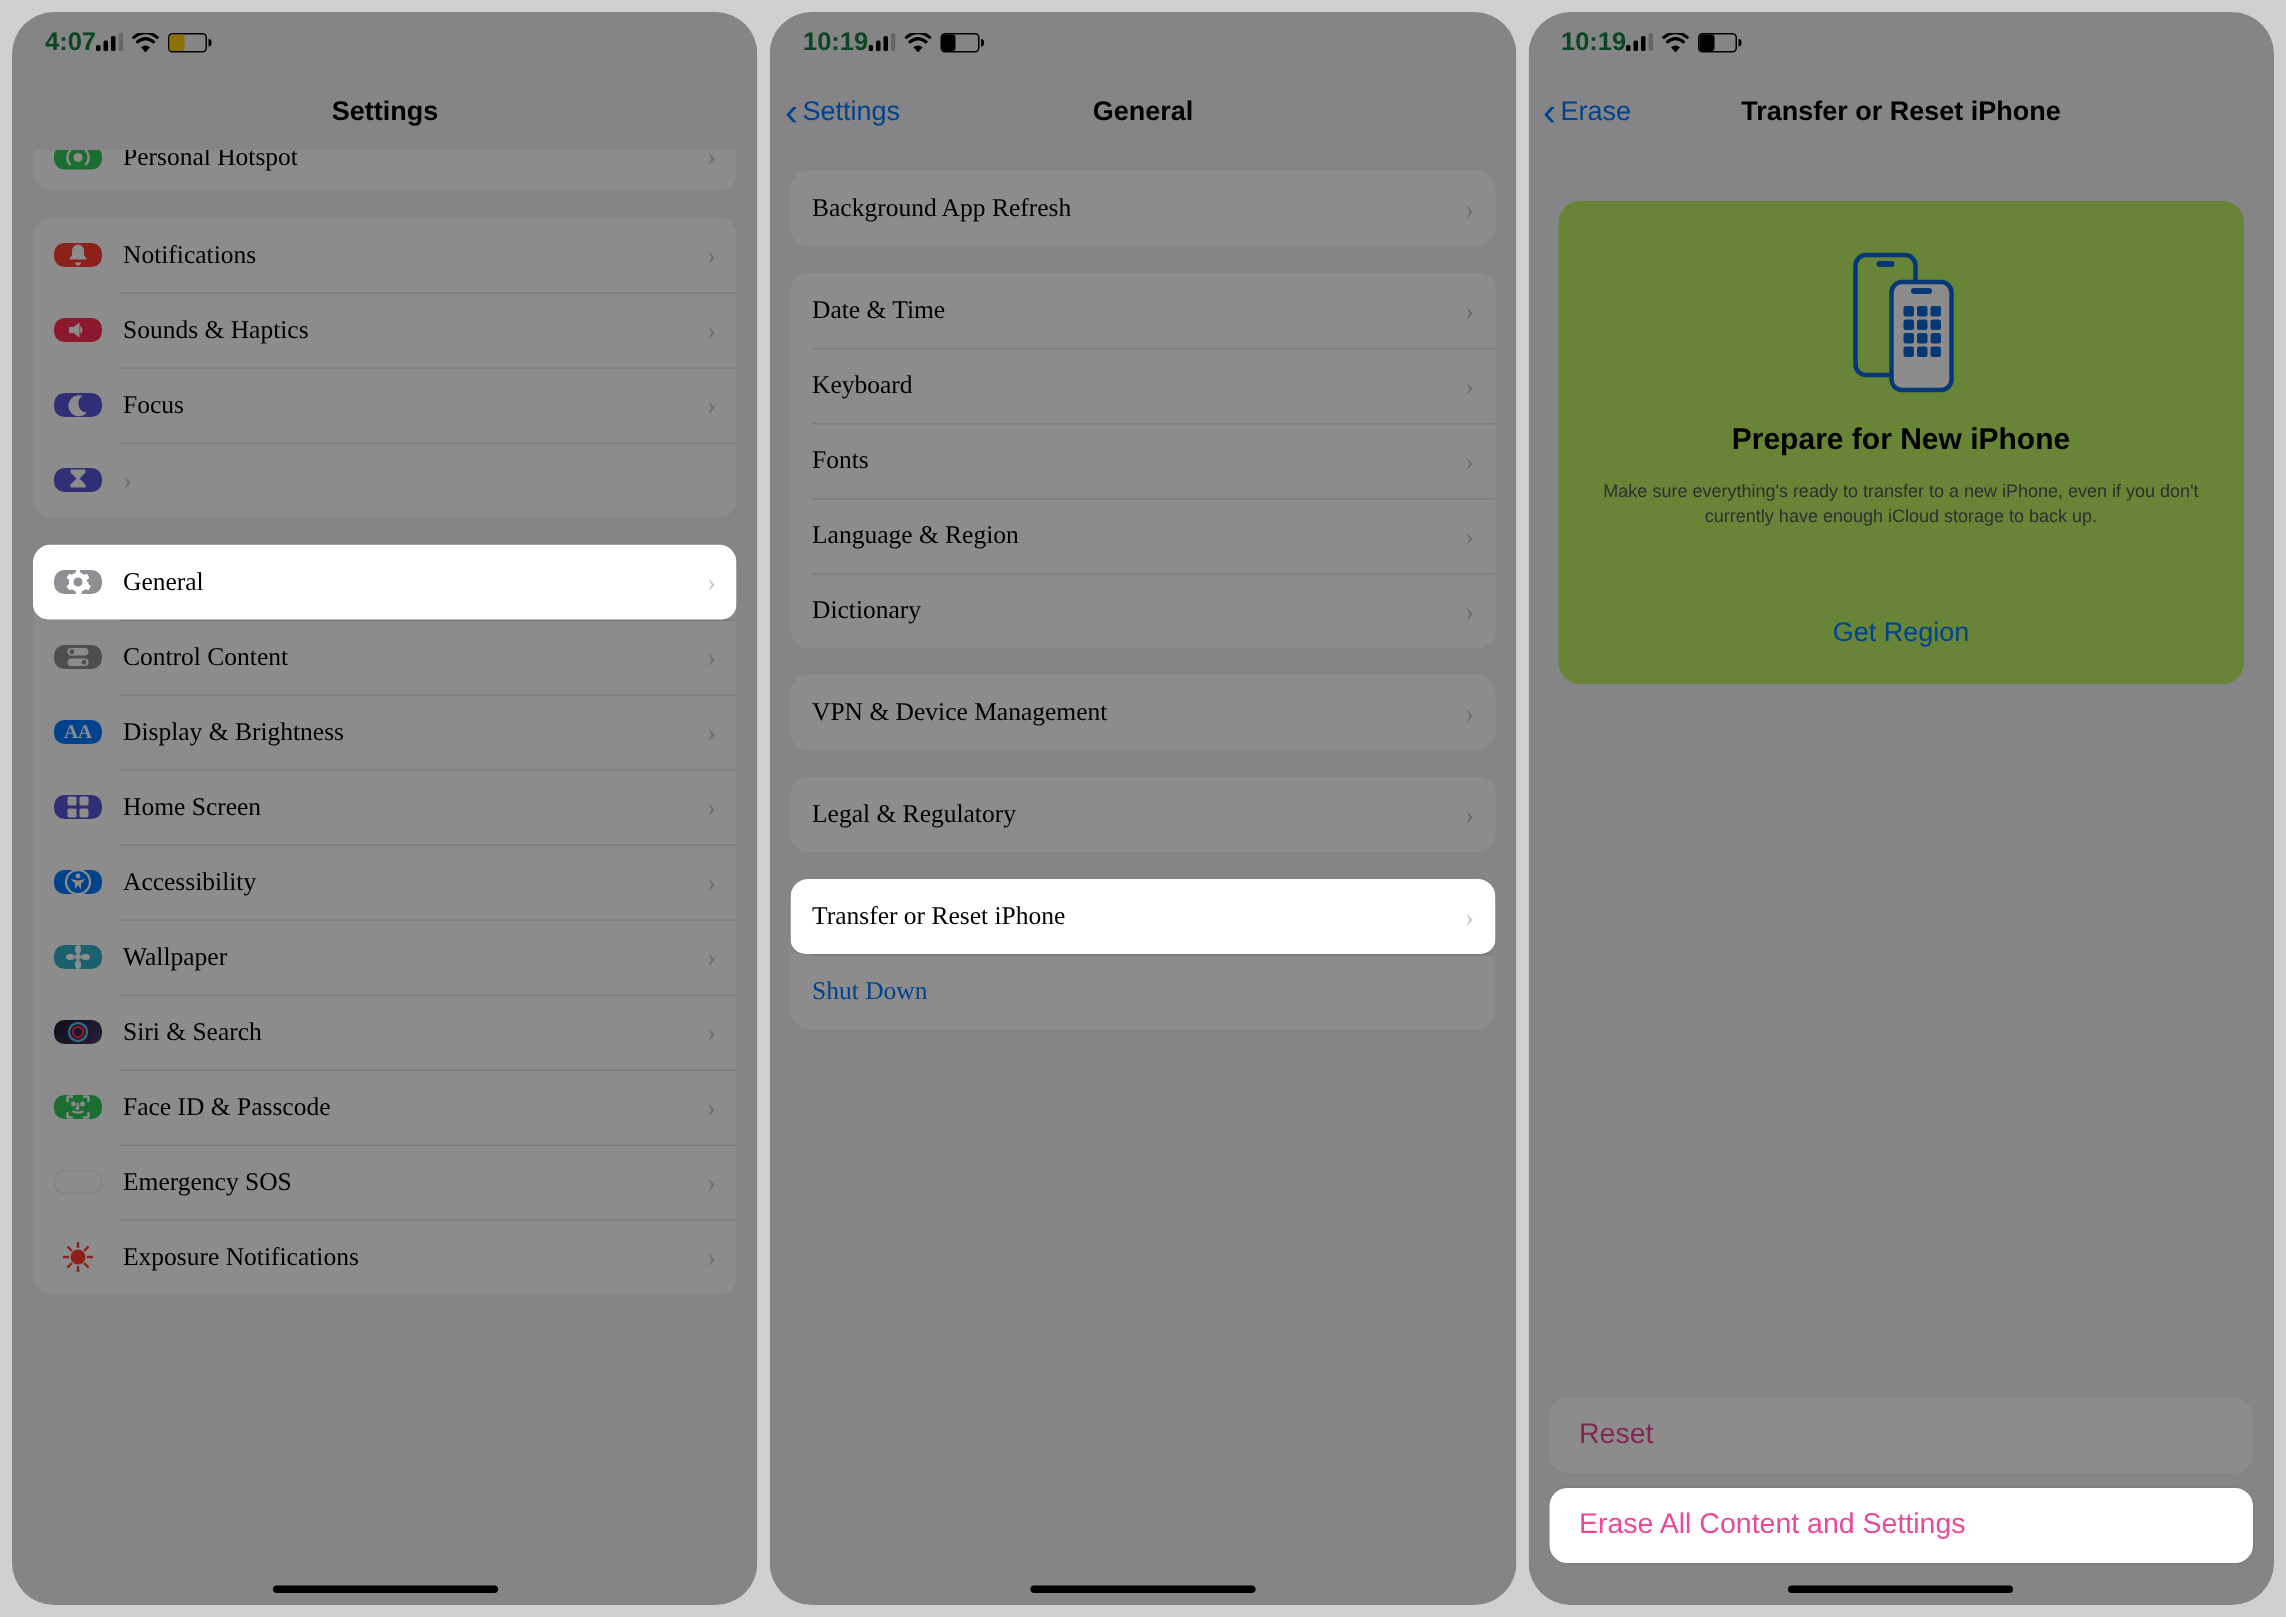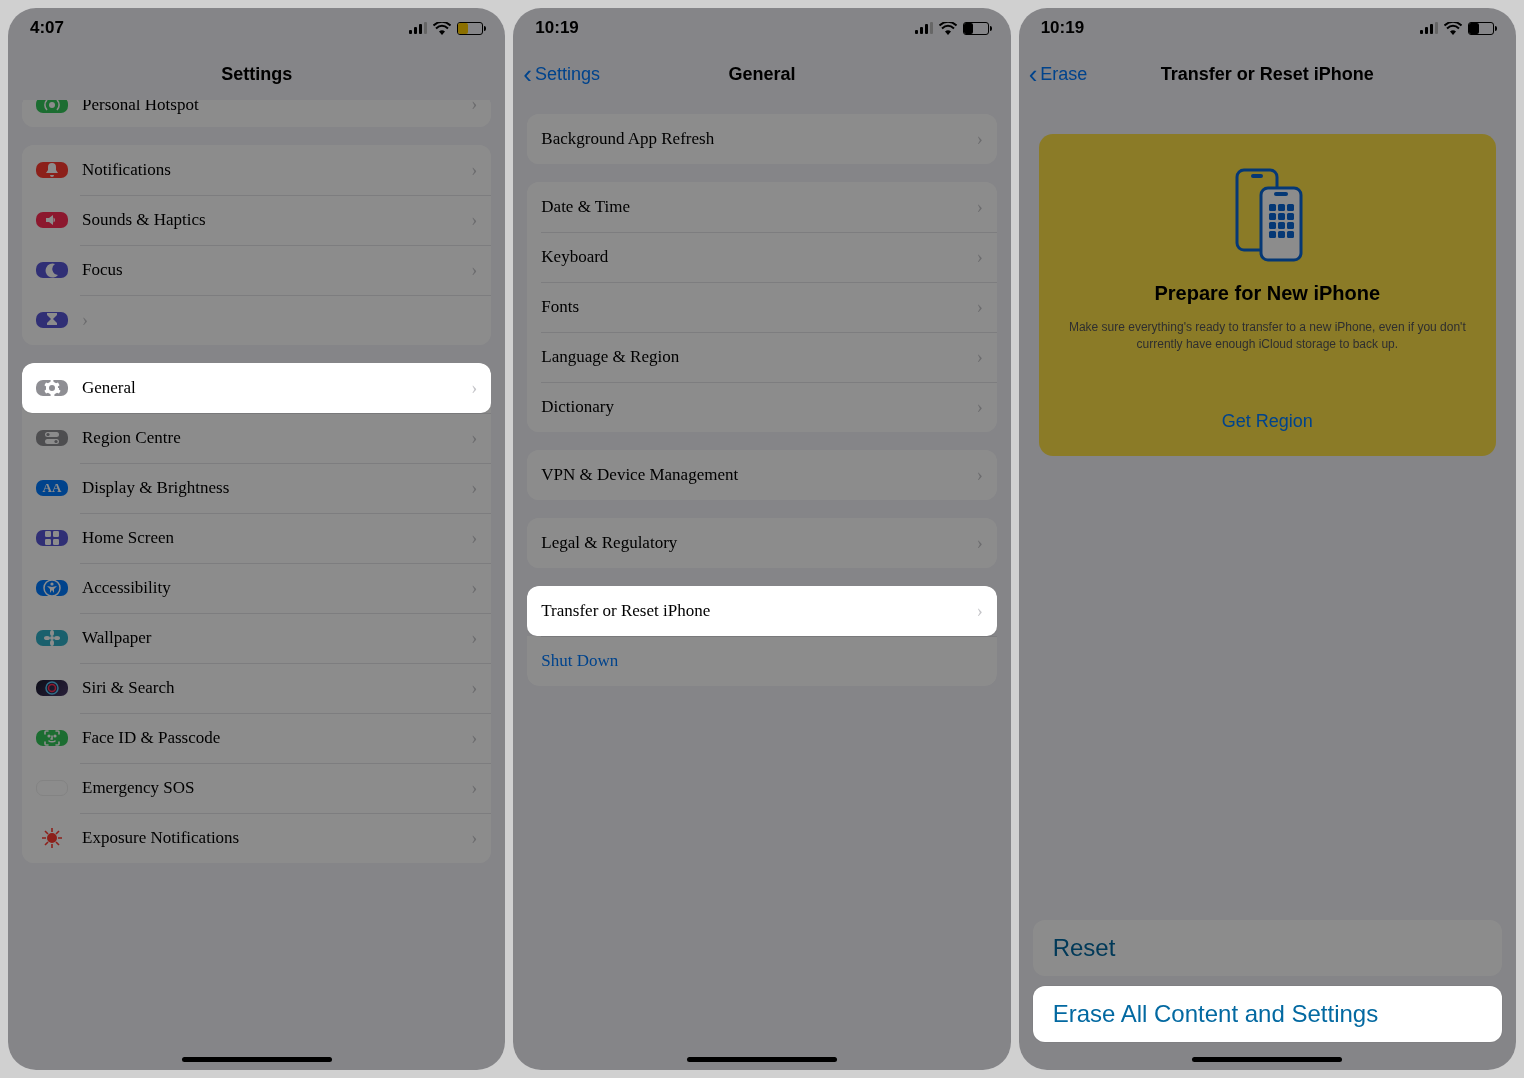--- a/index.html
+++ b/index.html
@@ -25,25 +25,24 @@
     position: absolute;
     inset: 0;
     background: rgba(0,0,0,0.45);
     pointer-events: none;
     z-index: 50;
   }
   .statusbar {
     height: 40px;
     display: flex;
     align-items: center;
-    justify-content: space-between;
     padding: 0 22px;
     font-size: 17px;
     font-weight: 600;
-    color: #000000;
+    color: #15803d;
   }
   .status-icons { display: flex; align-items: center; gap: 6px; }
   .signal-icon svg, .wifi-icon svg { display: block; }
   .battery {
     width: 26px; height: 13px;
     border: 1.5px solid #000;
     border-radius: 3px;
     position: relative;
     display: flex; align-items: center;
   }
@@ -116,35 +115,35 @@
   
   .ic-green{background:#34c759}.ic-red{background:#ff3b30}.ic-pink{background:#ff2d55}
   .ic-indigo{background:#5856d6}.ic-gray{background:#8e8e93}.ic-blue{background:#007aff}.ic-teal{background:#30b0c7}.ic-sos{background:#fff;color:#ff3b30;border:1px solid #eee}
   .ic-ex{background:#fff}
   .ic-siri{background:linear-gradient(135deg,#1a1a2e,#4a3a6a)}
   .ic-faceid{background:#34c759}
 
   
   .card {
     margin: 34px 20px 0 20px;
-    background: #fde047;
+    background: #bef264;
     border-radius: 14px;
     padding: 30px 22px 24px;
     text-align: center;
   }
   .card .big-title { font-size: 20px; font-weight:600; margin: 18px 0 14px; }
   .card .desc { font-size: 12px; color:#555; line-height:1.4; margin-bottom: 58px;}
   .card .action { color:#007aff; font-size:18px; font-weight:500; }
 
   .devices-icon { display:flex; justify-content:center; }
 
   .link-row {
     padding: 14px 20px;
-    font-size: 24px;
-    color:#0369a1;
+    font-size: 19px;
+    color:#ec4899;
     background:#fff;
     border-radius:12px;
     margin: 0 14px;
   }
   .link-row + .link-row { margin-top: 10px; }
   .link-row.highlight {
     position: relative; z-index:100;
     box-shadow: 0 0 0 1px rgba(0,0,0,0.03);
   }
 
@@ -255,21 +254,21 @@
       </div>
       <div class="row with-icon">
         <div class="ricon ic-gray">
           <svg width="16" height="16" viewBox="0 0 16 16" fill="#fff">
               <rect x="1" y="2" width="14" height="5" rx="2.5"></rect>
               <rect x="1" y="9" width="14" height="5" rx="2.5"></rect>
               <circle cx="4" cy="4.5" r="1.6" fill="#8e8e93"></circle>
               <circle cx="12" cy="11.5" r="1.6" fill="#8e8e93"></circle>
             </svg>
         </div>
-        <span class="label">Region Centre</span>
+        <span class="label">Control Content</span>
         <span class="chev-r">›</span>
       </div>
       <div class="row with-icon">
         <div class="ricon ic-blue" style="font-size:13px">AA</div>
         <span class="label">Display &amp; Brightness</span>
         <span class="chev-r">›</span>
       </div>
       <div class="row with-icon">
         <div class="ricon ic-indigo">
           <svg width="16" height="16" viewBox="0 0 16 16" fill="#fff">

